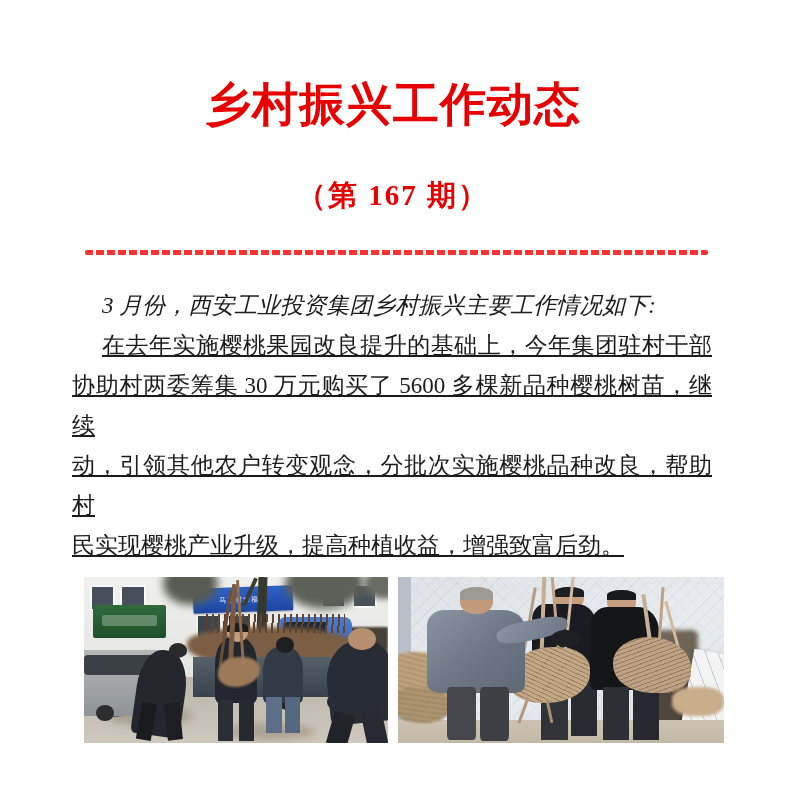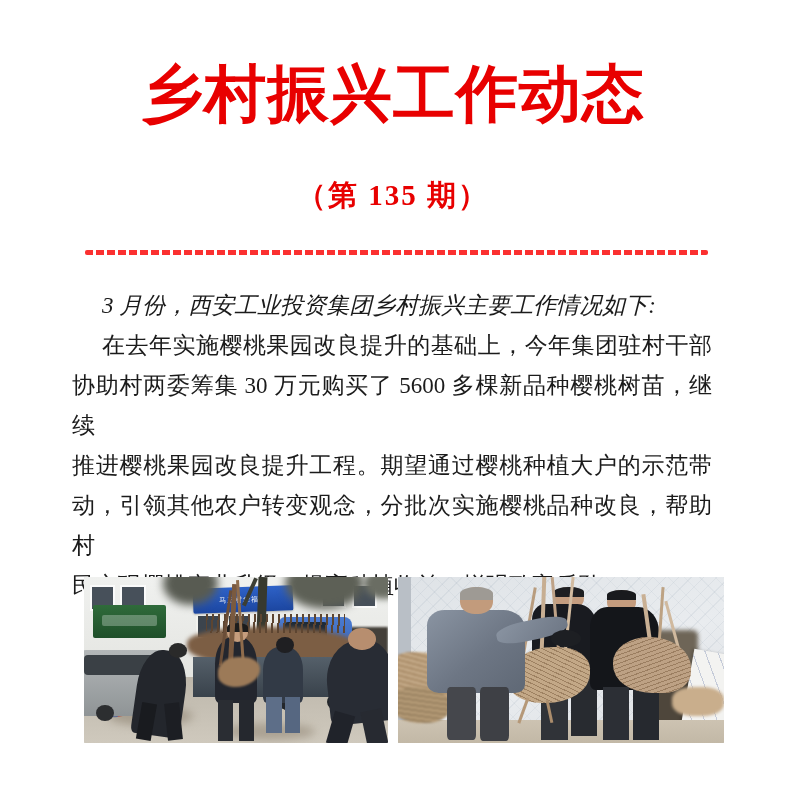--- a/index.html
+++ b/index.html
@@ -1,68 +1,67 @@
 <!DOCTYPE html>
 <html style="--page-bg: #ffffff; --title-red: #e80000; --divider-red: #fb3030; --body-text: #1b1b1b;"><head>
 <meta charset="utf-8">
 <style>
   html,body{margin:0;padding:0;background:#fff;}
   .page{
     position:relative;width:786px;height:795px;background:var(--page-bg,#ffffff);
     overflow:hidden;font-family:"Liberation Serif","DejaVu Serif",serif;color:var(--body-text,#1b1b1b);
   }
   .masthead-title{
-    position:absolute;top:57px;left:0;width:100%;text-align:center;
-    font-size:62px;line-height:74px;font-weight:bold;color:var(--title-red,#e80000);
+    position:absolute;top:68px;left:0;width:100%;text-align:center;
+    font-size:46px;line-height:74px;font-weight:bold;color:var(--title-red,#e80000);
     font-family:"Liberation Serif","DejaVu Serif",serif;letter-spacing:1px;
   }
   .masthead-issue{
     position:absolute;top:176px;left:0;width:100%;text-align:center;
     font-size:29px;line-height:38px;font-weight:bold;color:var(--title-red,#e80000);letter-spacing:2px;
   }
   .divider{
     position:absolute;top:250px;left:85px;width:623px;height:5px;
     background:repeating-linear-gradient(90deg,var(--divider-red,#fb3030) 0 8px,transparent 8px 11px);
     border-radius:2px;
   }
   .content{
     position:absolute;top:286px;left:72px;width:640px;
     font-size:23px;line-height:40px;
   }
   .t-line{white-space:nowrap;font-style:italic;}
   .indent{text-indent:30px;}
   .heading{
     font-family:"Liberation Sans","DejaVu Sans",sans-serif;font-weight:bold;
   }
-  .pline{text-align:justify;text-align-last:justify;}
+  .pline{text-align:justify;text-align-last:justify;text-decoration:underline;}
   .pline.last{text-align-last:left;}
   .photo{position:absolute;top:577px;height:166px;overflow:hidden;background:#dcdcd8;border-radius:1px;}
   .photo-left{left:84px;width:304px;}
   .photo-right{left:398px;width:326px;}
   .ph{position:absolute;}
   .sign-text{
     color:#fff;font-size:7px;letter-spacing:1px;line-height:1;
     font-family:"Liberation Sans","DejaVu Sans",sans-serif;
     display:flex;align-items:center;justify-content:center;width:100%;height:100%;
   }
 </style>
 </head>
 <body>
 
 <div class="page">
 
   <div class="masthead-title">乡村振兴工作动态</div>
-  <div class="masthead-issue">（第 135 期）</div>
+  <div class="masthead-issue">（第 167 期）</div>
   <div class="divider"></div>
 
   <div class="content">
     <div class="t-line indent">3 月份，西安工业投资集团乡村振兴主要工作情况如下:</div>
     <div class="pline indent">在去年实施樱桃果园改良提升的基础上，今年集团驻村干部</div>
     <div class="pline">协助村两委筹集 30 万元购买了 5600 多棵新品种樱桃树苗，继续</div>
-    <div class="pline">推进樱桃果园改良提升工程。期望通过樱桃种植大户的示范带</div>
     <div class="pline">动，引领其他农户转变观念，分批次实施樱桃品种改良，帮助村</div>
     <div class="pline last">民实现樱桃产业升级，提高种植收益，增强致富后劲。</div>
   </div>
 
   <div class="photo photo-left" title="村民在村幸福院前从蓝色三轮车上卸运樱桃树苗">
     <div class="ph" style="left:0;top:0;width:100%;height:63%;background:linear-gradient(#f0f1ef,#e3e4e0);"></div>
     <div class="ph" style="left:2%;top:5%;width:7%;height:13%;background:#47505a;border:2px solid #fafafa;"></div>
     <div class="ph" style="left:12%;top:5%;width:7%;height:13%;background:#47505a;border:2px solid #fafafa;"></div>
     <div class="ph" style="left:78%;top:4%;width:7%;height:12%;background:#47505a;border:2px solid #fafafa;"></div>
     <div class="ph" style="left:88%;top:4%;width:7%;height:12%;background:#47505a;border:2px solid #fafafa;"></div>

